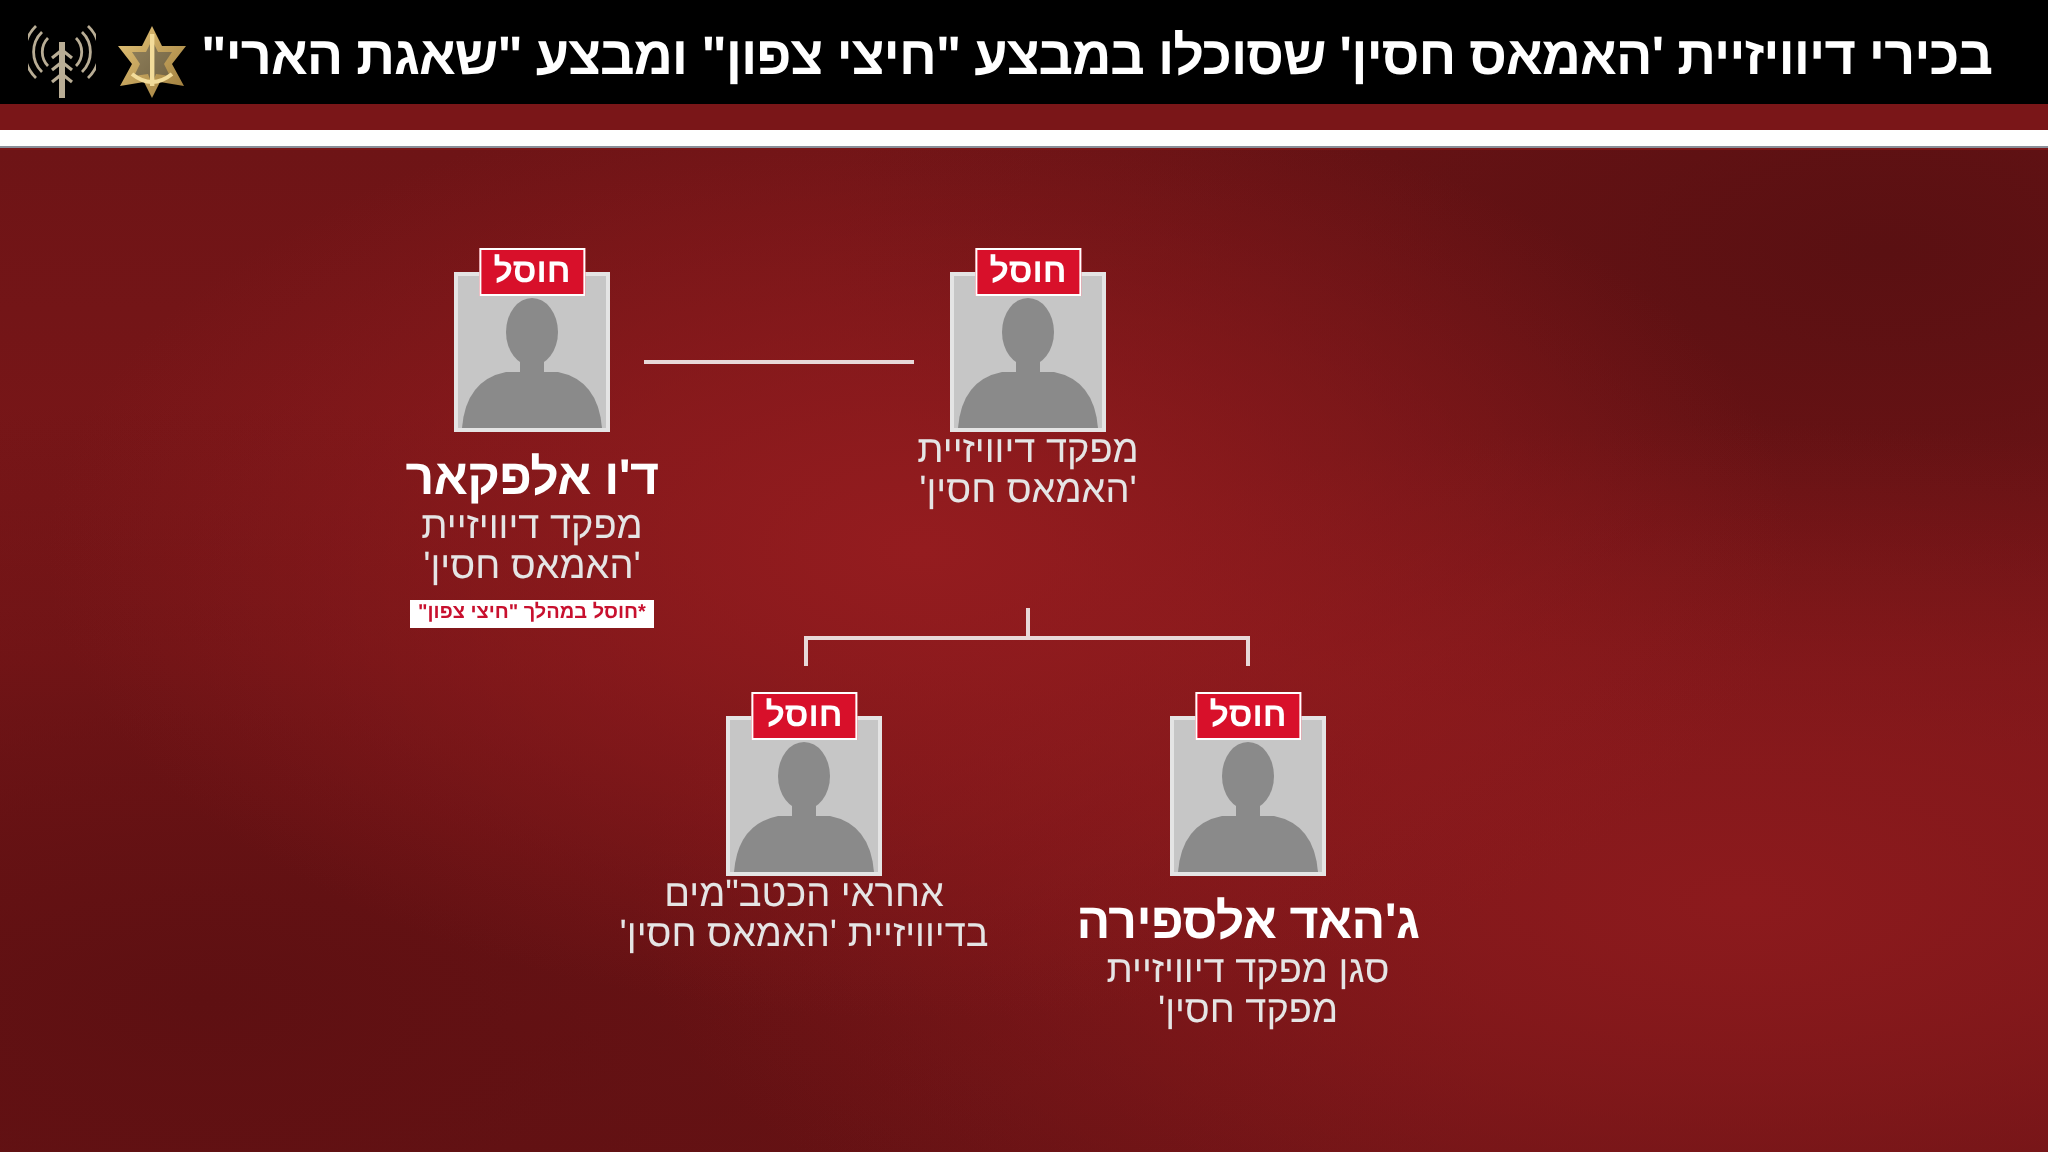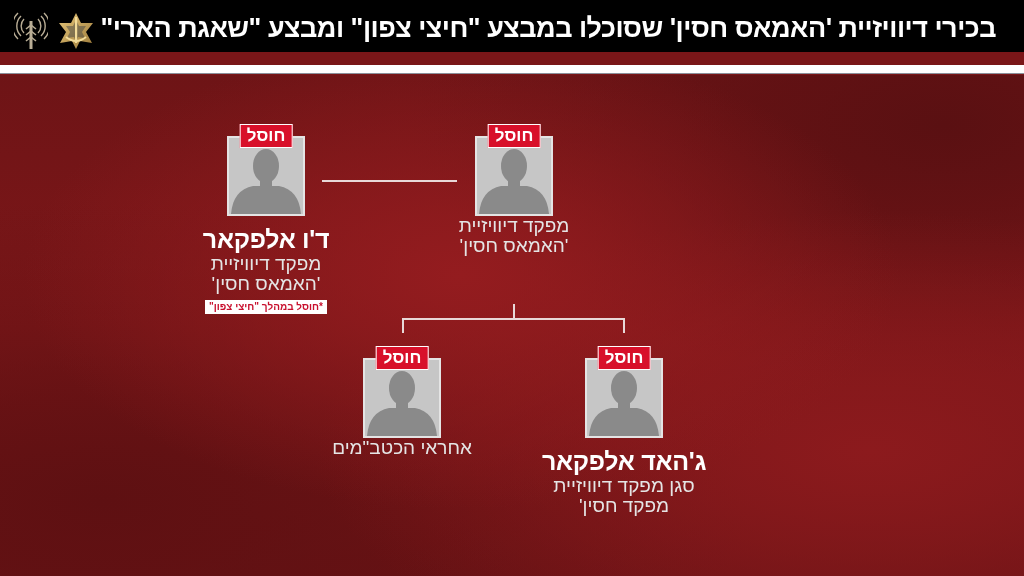--- a/index.html
+++ b/index.html
@@ -183,30 +183,31 @@
   <div class="photo-wrap">
     <div class="photo">
       <svg width="74" height="76" viewBox="0 0 74 76">
         <ellipse cx="37" cy="28" rx="13" ry="17" fill="#8a8a8a"></ellipse>
         <path d="M2 76 Q4 52 24 48 L50 48 Q70 52 72 76 Z" fill="#8a8a8a"></path>
         <rect x="31" y="40" width="12" height="10" fill="#8a8a8a"></rect>
       </svg>
     </div>
     <div class="badge">חוסל</div>
   </div>
-  <div class="name">ג'האד אלפקאר</div>
+  <div class="name">ג'האד אלספירה</div>
   <div class="role">סגן מפקד דיוויזיית</div>
   <div class="role">מפקד חסין'</div>
 </div>
 
 <div class="card" style="left:282px; top:358px;">
   <div class="photo-wrap">
     <div class="photo">
       <svg width="74" height="76" viewBox="0 0 74 76">
         <ellipse cx="37" cy="28" rx="13" ry="17" fill="#8a8a8a"></ellipse>
         <path d="M2 76 Q4 52 24 48 L50 48 Q70 52 72 76 Z" fill="#8a8a8a"></path>
         <rect x="31" y="40" width="12" height="10" fill="#8a8a8a"></rect>
       </svg>
     </div>
     <div class="badge">חוסל</div>
   </div>
   <div class="role">אחראי הכטב"מים</div>
+  <div class="role">בדיוויזיית 'האמאס חסין'</div>
 </div>
 
 </body></html>

